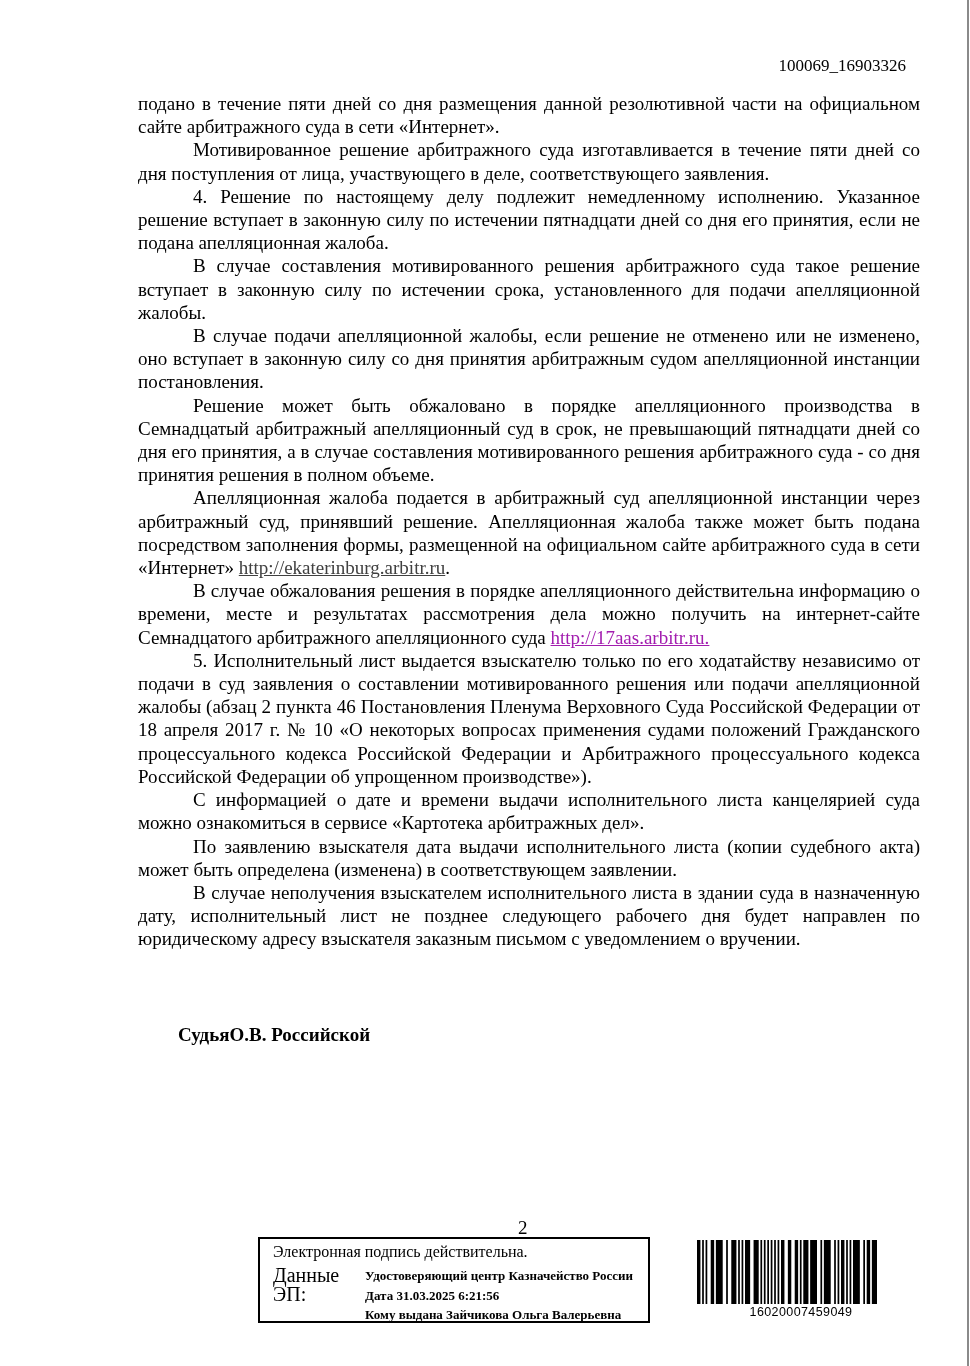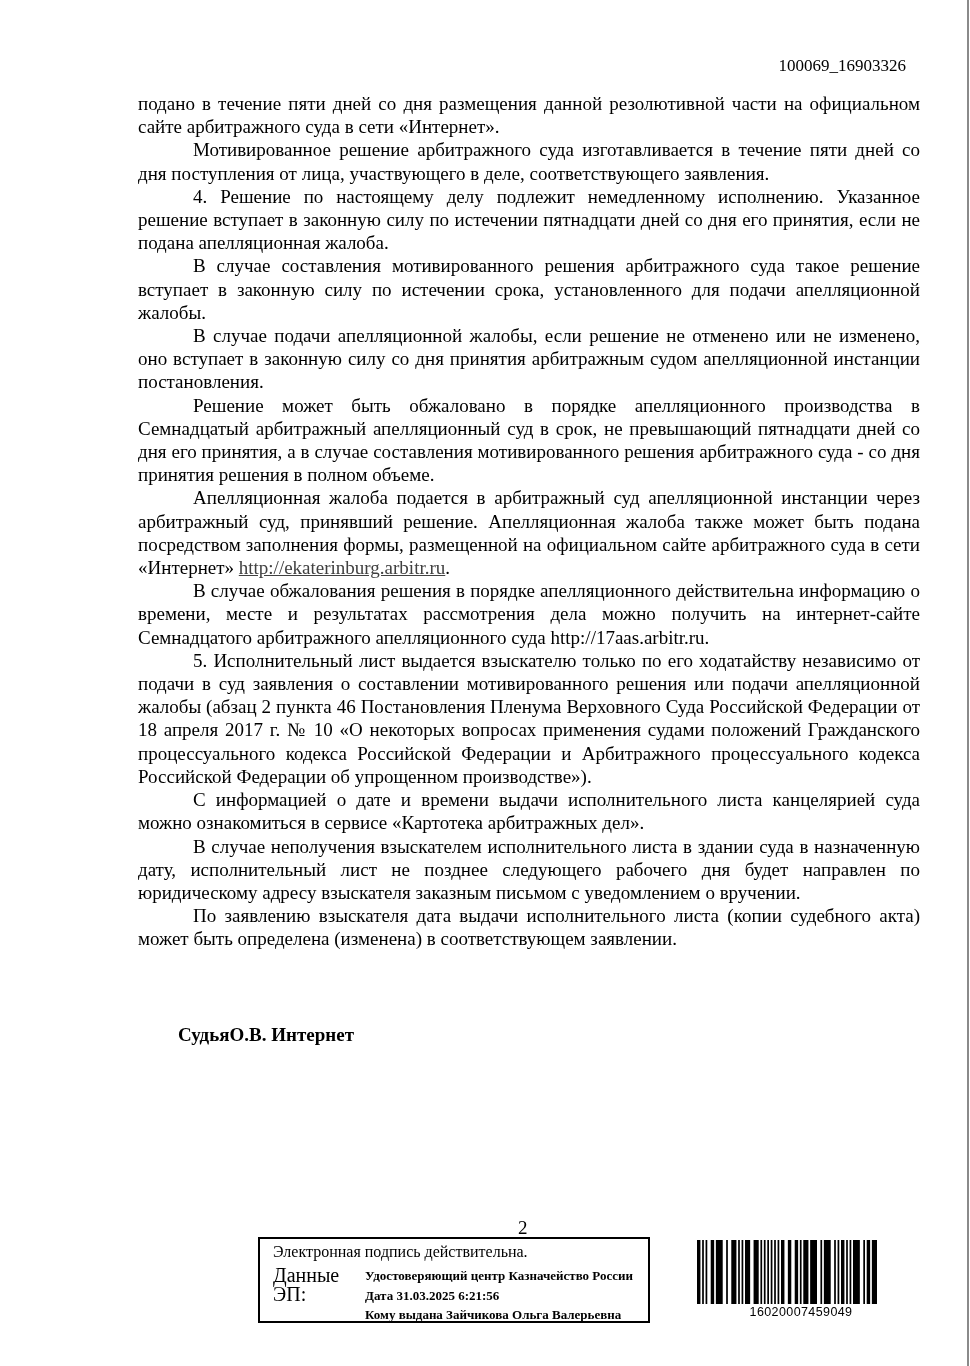--- a/index.html
+++ b/index.html
@@ -15,21 +15,21 @@
     position:absolute; top:56px; left:138px; width:768px;
     text-align:right; font-size:17px;
   }
   .doc-body {
     position:absolute; left:138px; top:92px; width:782px;
     font-size:19px; line-height:23.2px; text-align:justify;
   }
   .doc-body p { margin:0; padding:0; text-indent:55px; }
   .doc-body p.no-indent { text-indent:0; }
   a.link-plain { color:#404040; text-decoration:underline; cursor:pointer;font-family:Liberation Serif, serif; }
-  a.link-blue  { color:#000000; cursor:pointer; }
+  a.link-blue  { color:#a21caf; text-decoration:underline; cursor:pointer; }
   .sig-row {
     position:absolute; left:138px; top:1024px; width:782px;
     display:flex; align-items:baseline;
     font-size:19px; font-weight:bold;
   }
   .sig-role { padding-left:40px; }
   .sig-name { padding-right:14px; }
   .page-number {
     position:absolute; left:518px; top:1217px; font-size:19px; z-index:2;
   }
@@ -64,27 +64,27 @@
       <p class="no-indent"><span>подано в течение пяти дней со дня размещения данной резолютивной части на официальном сайте арбитражного суда в сети «Интернет».</span></p>
       <p><span>Мотивированное решение арбитражного суда изготавливается в течение пяти дней со дня поступления от лица, участвующего в деле, соответствующего заявления.</span></p>
       <p><span>4. Решение по настоящему делу подлежит немедленному исполнению. Указанное решение вступает в законную силу по истечении пятнадцати дней со дня его принятия, если не подана апелляционная жалоба.</span></p>
       <p><span>В случае составления мотивированного решения арбитражного суда такое решение вступает в законную силу по истечении срока, установленного для подачи апелляционной жалобы.</span></p>
       <p><span>В случае подачи апелляционной жалобы, если решение не отменено или не изменено, оно вступает в законную силу со дня принятия арбитражным судом апелляционной инстанции постановления.</span></p>
       <p><span>Решение может быть обжаловано в порядке апелляционного производства в Семнадцатый арбитражный апелляционный суд в срок, не превышающий пятнадцати дней со дня его принятия, а в случае составления мотивированного решения арбитражного суда - со дня принятия решения в полном объеме.</span></p>
       <p><span>Апелляционная жалоба подается в арбитражный суд апелляционной инстанции через арбитражный суд, принявший решение. Апелляционная жалоба также может быть подана посредством заполнения формы, размещенной на официальном сайте арбитражного суда в сети «Интернет» </span><a class="link-plain">http://ekaterinburg.arbitr.ru</a><span>.</span></p>
       <p><span>В случае обжалования решения в порядке апелляционного действительна информацию о времени, месте и результатах рассмотрения дела можно получить на интернет-сайте Семнадцатого арбитражного апелляционного суда </span><a class="link-blue">http://17aas.arbitr.ru.</a></p>
       <p><span>5. Исполнительный лист выдается взыскателю только по его ходатайству независимо от подачи в суд заявления о составлении мотивированного решения или подачи апелляционной жалобы (абзац 2 пункта 46 Постановления Пленума Верховного Суда Российской Федерации  от 18 апреля 2017 г. № 10 «О некоторых вопросах применения судами положений Гражданского процессуального кодекса Российской Федерации и Арбитражного процессуального кодекса Российской Федерации об упрощенном производстве»).</span></p>
       <p><span>С информацией о дате и времени выдачи исполнительного листа канцелярией суда можно ознакомиться в сервисе «Картотека арбитражных дел».</span></p>
+      <p><span>По заявлению взыскателя дата выдачи исполнительного листа (копии судебного акта) может быть определена (изменена) в соответствующем заявлении.</span></p>
       <p><span>В случае неполучения  взыскателем исполнительного листа в здании суда в назначенную дату, исполнительный лист не позднее следующего рабочего дня будет направлен по юридическому адресу взыскателя заказным письмом с уведомлением о вручении.</span></p>
-      <p><span>По заявлению взыскателя дата выдачи исполнительного листа (копии судебного акта) может быть определена (изменена) в соответствующем заявлении.</span></p>
     </div>
 
   <div class="sig-row">
     <span class="sig-role">Судья</span>
-    <span class="sig-name">О.В. Интернет</span>
+    <span class="sig-name">О.В. Российской</span>
   </div>
 
   <div class="page-number">2</div>
 
   <div class="stamp">
     <div class="stamp-line1">Электронная подпись действительна.</div>
     <div class="stamp-row">
       <div class="stamp-label">Данные ЭП:</div>
       <div class="stamp-details" id="stamp-details">
           <div>Удостоверяющий центр Казначейство России</div>

